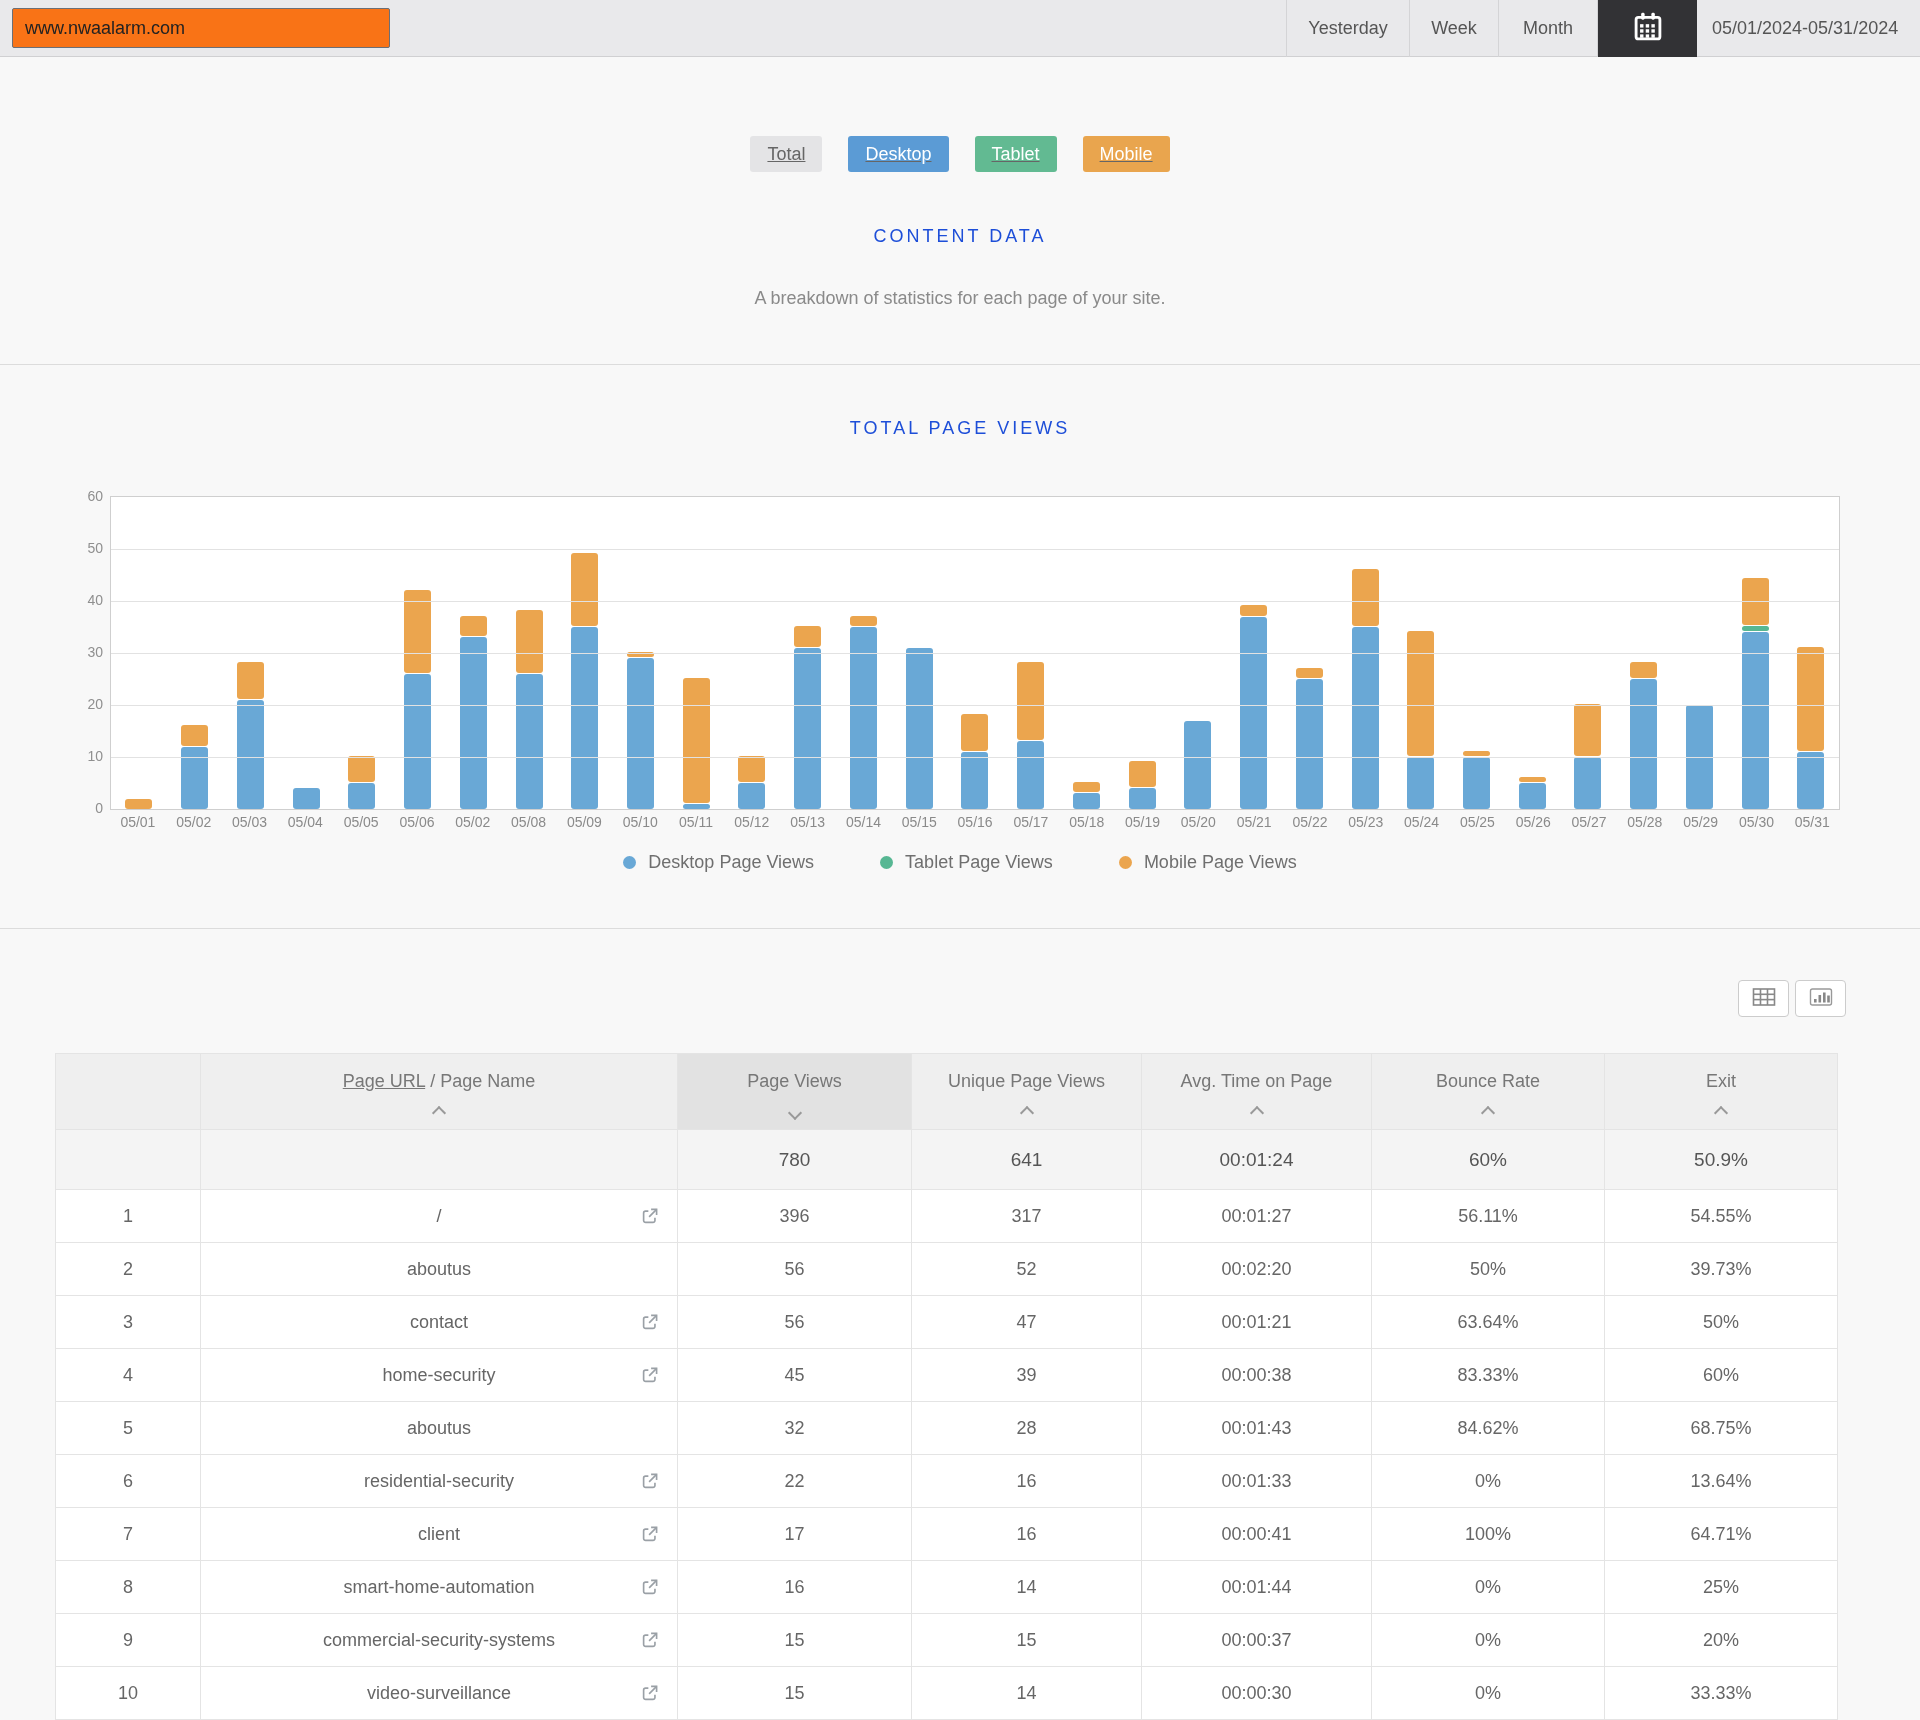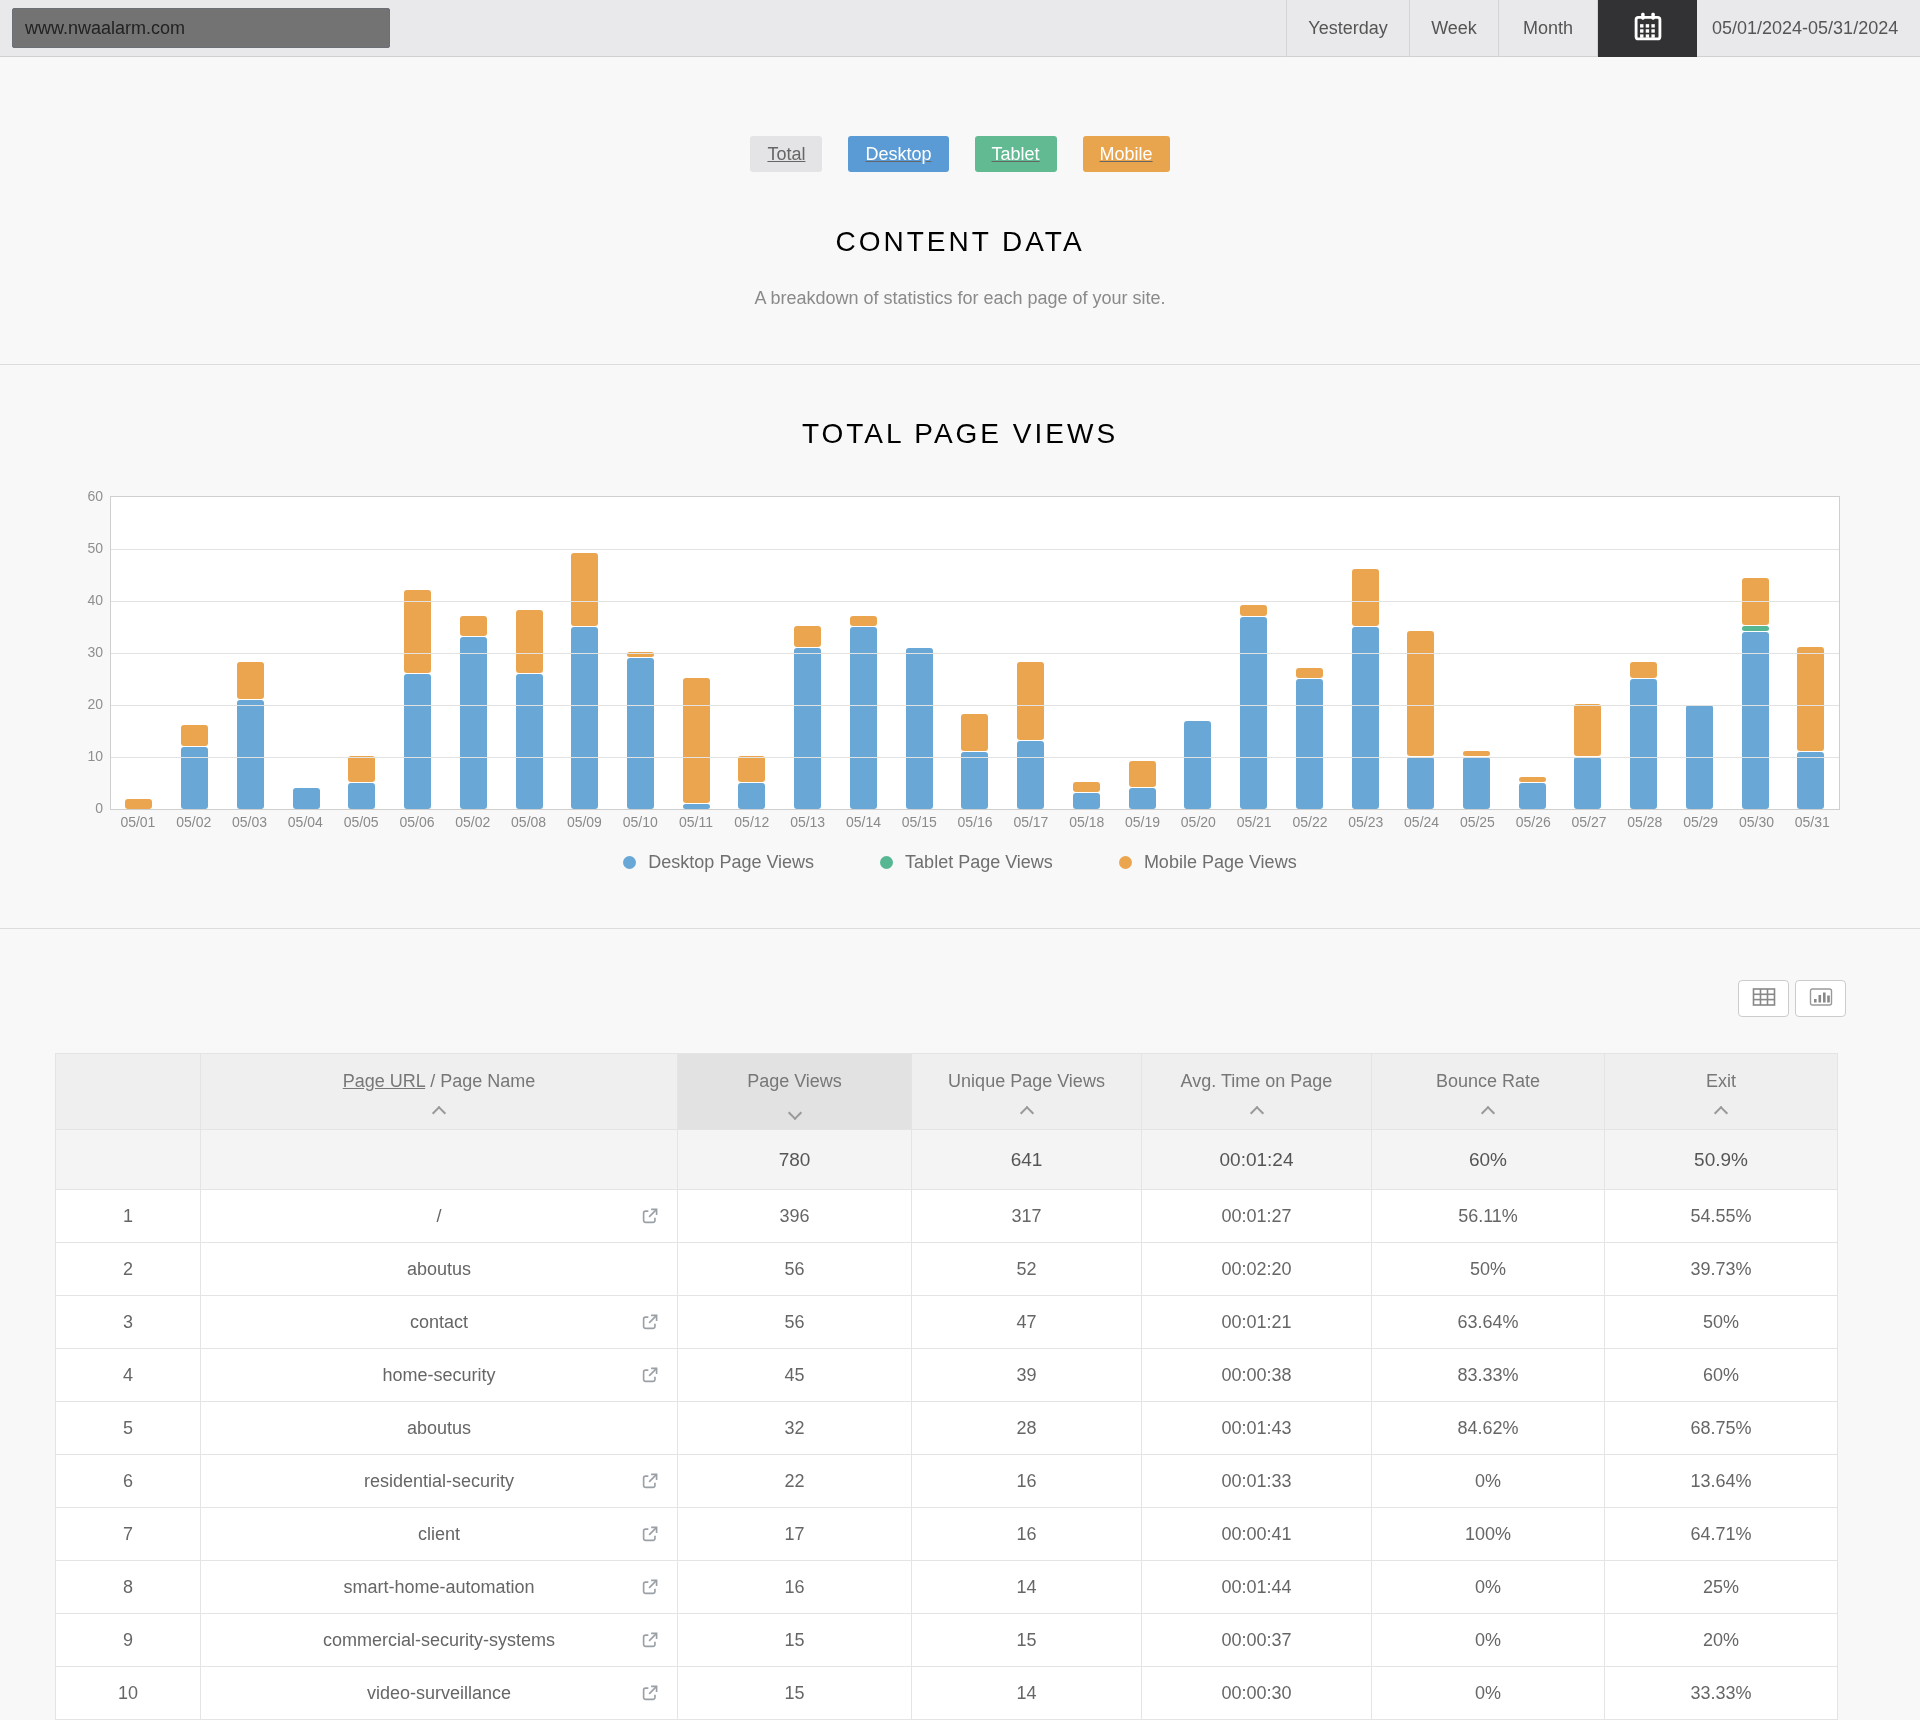--- a/index.html
+++ b/index.html
@@ -1,36 +1,36 @@
 <!DOCTYPE html>
 <html><head>
 <meta charset="utf-8">
 <style>
   html,body{margin:0;padding:0;background:#f8f8f8;font-family:"Liberation Sans",sans-serif;}
   #root{position:relative;width:1920px;height:1720px;overflow:hidden;background:#f8f8f8;color:#666;}
 
   
   .topbar{position:absolute;left:0;top:0;width:1920px;height:57px;background:#e9e9eb;border-bottom:1px solid #d0d0d2;box-sizing:border-box;}
-  .url-input{position:absolute;left:12px;top:8px;width:352px;height:38px;background:#737373;border:1px solid #6b6f76;border-radius:2px;font-family:"Liberation Sans",sans-serif;font-size:18px;color:#222;padding:0 12px;outline:none;}
+  .url-input{position:absolute;left:12px;top:8px;width:352px;height:38px;background:#f97316;border:1px solid #6b6f76;border-radius:2px;font-family:"Liberation Sans",sans-serif;font-size:18px;color:#222;padding:0 12px;outline:none;}
   .range-btn{position:absolute;top:0;height:57px;line-height:57px;text-align:center;font-size:18px;color:#555;cursor:pointer;border-left:1px solid #d4d4d6;box-sizing:border-box;}
   .rb-yesterday{left:1286px;width:123px;}
   .rb-week{left:1409px;width:89px;}
   .rb-month{left:1498px;width:100px;border-right:1px solid #d4d4d6;}
   .cal-btn{position:absolute;left:1598px;top:0;width:99px;height:57px;background:#323235;display:flex;align-items:center;justify-content:center;cursor:pointer;}
   .date-range{position:absolute;left:1712px;top:0;height:57px;line-height:57px;font-size:18px;color:#555;white-space:nowrap;}
 
   
   .filters{position:absolute;left:0;top:136px;width:1920px;display:flex;justify-content:center;gap:26px;text-decoration:underline;}
   .fbtn{height:36px;line-height:36px;padding:0 17px;border-radius:3px;font-size:18px;cursor:pointer;}
   .fbtn-total{background:#e4e4e6;color:#666;}
   .fbtn-desktop{background:#5b9bd5;color:#fff;}
   .fbtn-tablet{background:#62ba92;color:#fff;}
   .fbtn-mobile{background:#e9a54e;color:#fff;}
 
-  .sec-title{position:absolute;left:0;width:1920px;text-align:center;font-size:28px;letter-spacing:3px;color:#000000;}
+  .sec-title{position:absolute;left:0;width:1920px;text-align:center;font-size:18px;letter-spacing:3px;color:#1d4ed8;}
   .subtitle{position:absolute;left:0;top:288px;width:1920px;text-align:center;font-size:18px;color:#8a8a8a;}
   .divider{position:absolute;left:0;width:1920px;height:1px;background:#dcdcdc;}
 
   
   .plot{position:absolute;left:110px;top:496px;width:1728px;height:312px;background:#fff;border:1px solid #cfcfcf;box-sizing:content-box;}
   .gridline{position:absolute;left:0;width:100%;height:1px;background:#e2e2e2;}
   .ylab{position:absolute;left:-44px;width:36px;text-align:right;font-size:14px;color:#8f8f8f;}
   .cols{position:absolute;left:0;top:0;width:100%;height:100%;display:flex;}
   .bar-col{flex:1;display:flex;align-items:flex-end;justify-content:center;height:100%;}
   .bar{width:27px;display:flex;flex-direction:column;justify-content:flex-end;gap:1px;}

